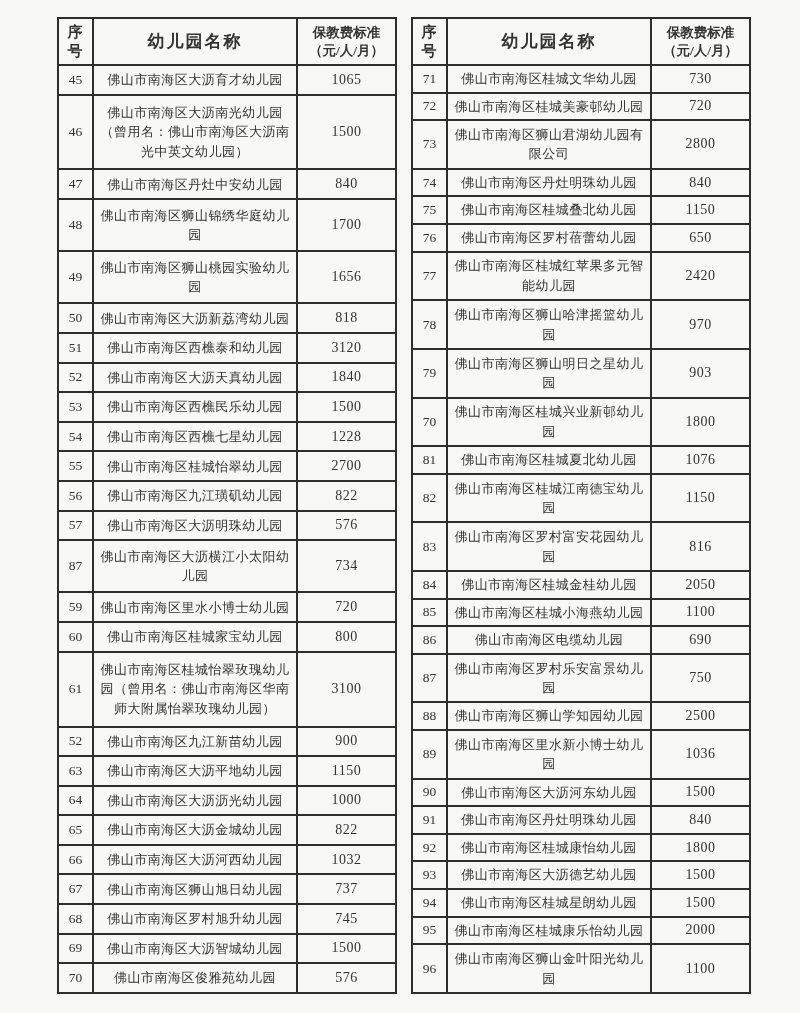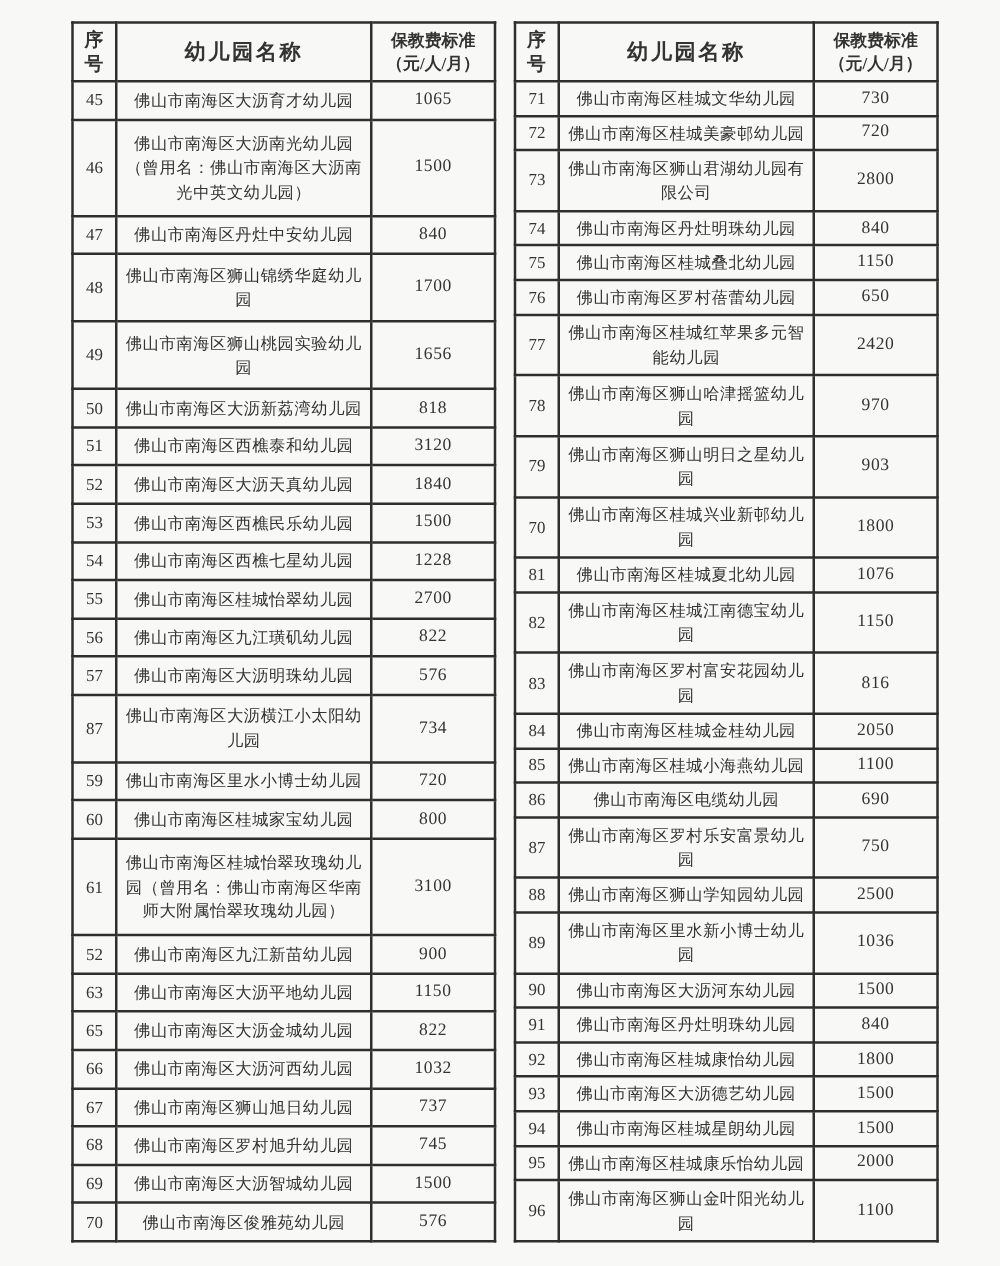--- a/index.html
+++ b/index.html
@@ -163,20 +163,25 @@
           <td class="index">52</td>
           <td class="name">佛山市南海区九江新苗幼儿园</td>
           <td class="fee">900</td>
         </tr>
         <tr>
           <td class="index">63</td>
           <td class="name">佛山市南海区大沥平地幼儿园</td>
           <td class="fee">1150</td>
         </tr>
         <tr>
+          <td class="index">64</td>
+          <td class="name">佛山市南海区大沥沥光幼儿园</td>
+          <td class="fee">1000</td>
+        </tr>
+        <tr>
           <td class="index">65</td>
           <td class="name">佛山市南海区大沥金城幼儿园</td>
           <td class="fee">822</td>
         </tr>
         <tr>
           <td class="index">66</td>
           <td class="name">佛山市南海区大沥河西幼儿园</td>
           <td class="fee">1032</td>
         </tr>
         <tr>

